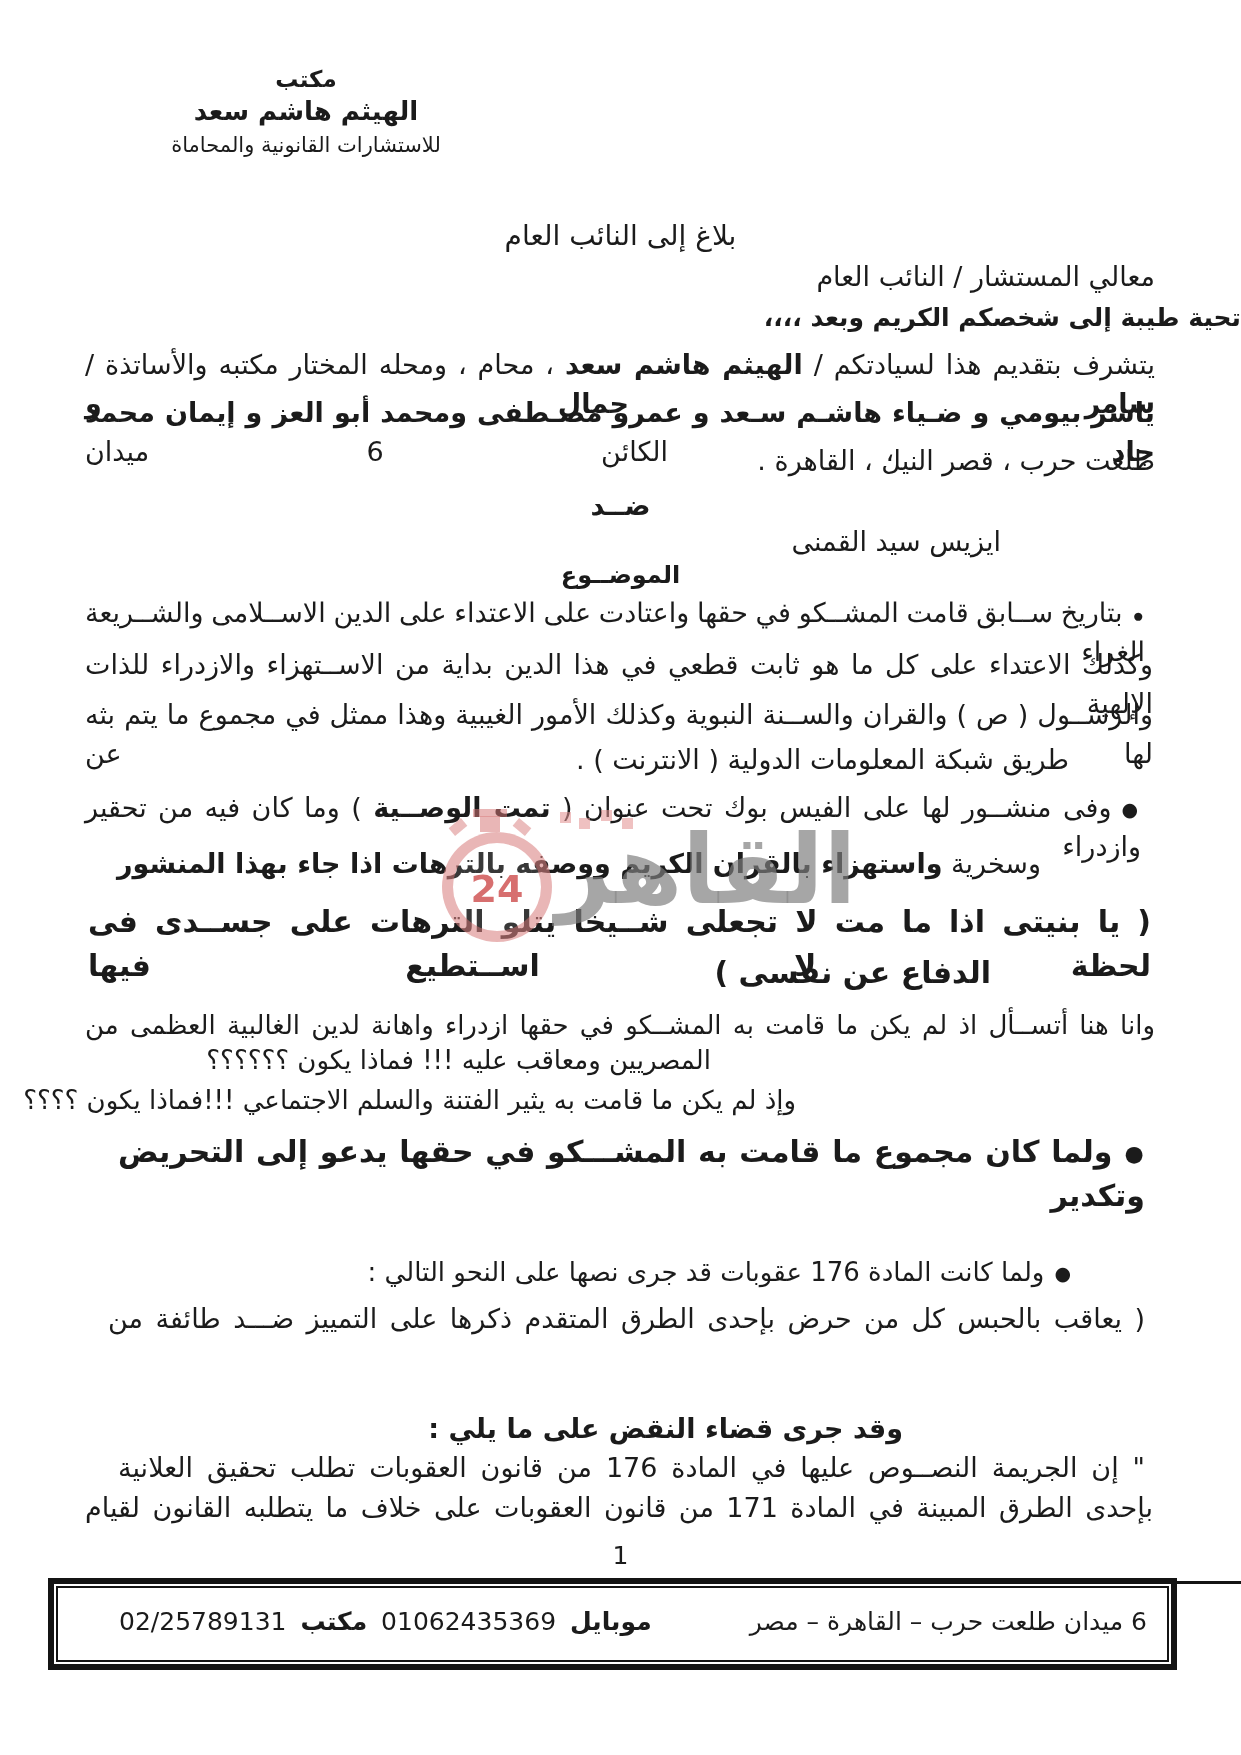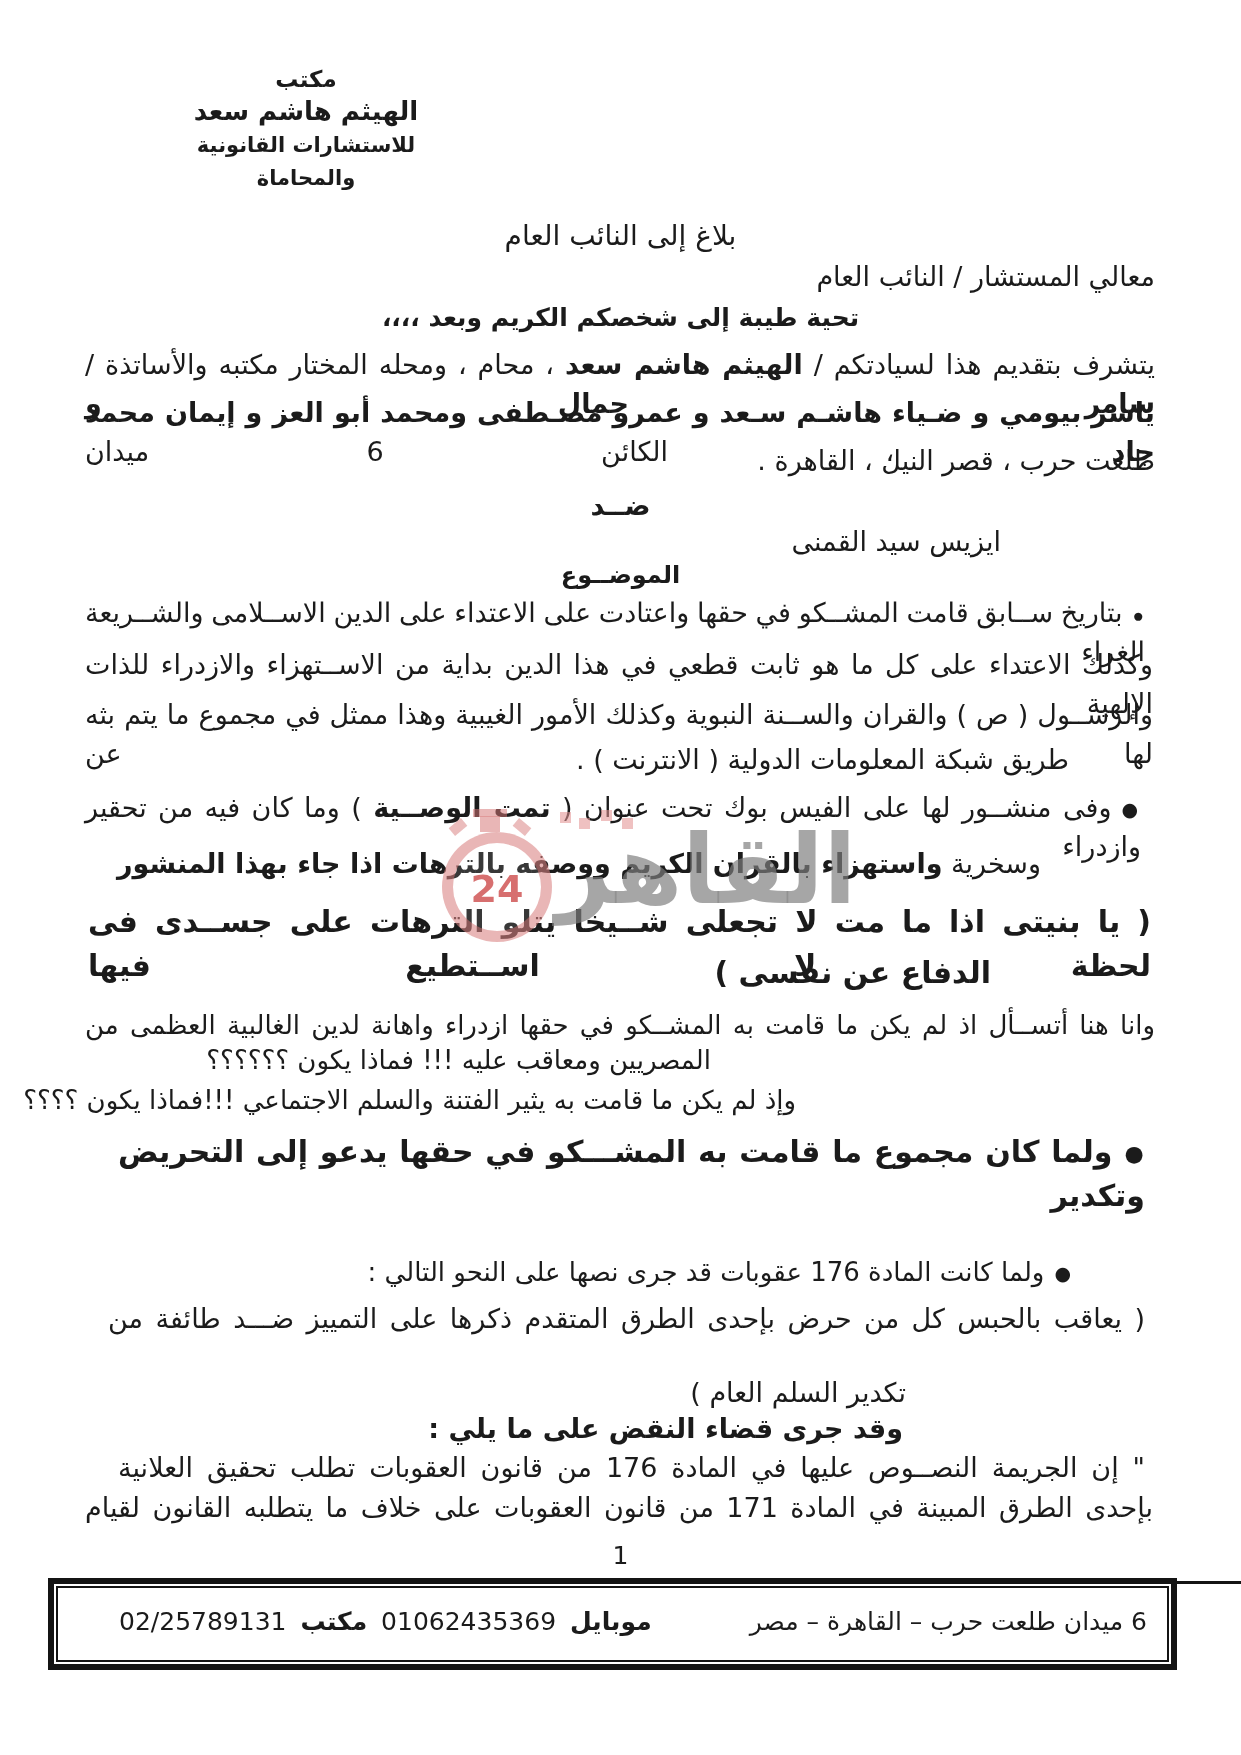--- a/index.html
+++ b/index.html
@@ -20,21 +20,21 @@
   .b{font-weight:bold;} .fs24{font-size:24px;}
   .fs25{font-size:25px;} .fs26{font-size:26px;} .fs27{font-size:27px;}
   .fs28{font-size:28px;} .fs30{font-size:30px;}
   .bullet{font-size:19px;vertical-align:middle;margin-left:10px;}
   .bullet-big{font-size:22px;vertical-align:middle;margin-left:12px;}
 
   
   .office{position:absolute;top:64px;left:148px;width:316px;text-align:center;}
   .office .o1{font-size:23px;font-weight:bold;line-height:30px;}
   .office .o2{font-size:26px;font-weight:bold;line-height:35px;}
-  .office .o3{font-size:21px;font-weight:bold;line-height:33px;}
+  .office .o3{font-size:21px;font-weight:normal;line-height:33px;}
 
   
   .footer-box{
     position:absolute;top:1578px;left:48px;right:64px;height:92px;
     border:6px solid #141414;background:#fff;box-sizing:border-box;
   }
   .footer-inner{
     position:absolute;inset:2px;border:2px solid #141414;
     display:flex;flex-direction:row;justify-content:space-between;align-items:center;
     padding:0 20px 6px 55px;font-size:25px;
@@ -70,21 +70,21 @@
 <div class="page">
 
   <div class="office">
     <div class="o1">مكتب</div>
     <div class="o2">الهيثم هاشم سعد</div>
     <div class="o3">للاستشارات القانونية والمحاماة</div>
   </div>
 
   <div class="ln center fs28" style="top:216px;right:0;left:0;">بلاغ إلى النائب العام</div>
   <div class="ln right fs27" style="top:257px;right:86px;left:85px;">معالي المستشار / النائب العام</div>
-  <div class="ln center b fs25" style="top:300px;right:0;left:0;">تحية طيبة إلى شخصكم الكريم وبعد ،،،،</div>
+  <div class="ln center b fs25" style="top:300px;right:0;left:0;text-align:right;">تحية طيبة إلى شخصكم الكريم وبعد ،،،،</div>
 
   <div class="ln just fs27" style="top:345px;right:86px;left:85px;">
     <span>يتشرف بتقديم هذا لسيادتكم / </span><span class="b">الهيثم هاشم سعد</span><span> ، محام ، ومحله المختار مكتبه والأساتذة / </span><span class="b">سامر جمال و</span>
   </div>
   <div class="ln just fs27" style="top:393px;right:86px;left:85px;">
     <span class="b">ياسر بيومي و ضـياء هاشـم سـعد و عمرو مصـطفى ومحمد أبو العز و إيمان محمد جاد</span><span> ، الكائن 6 ميدان</span>
   </div>
   <div class="ln right fs27" style="top:441px;right:86px;left:85px;">طلعت حرب ، قصر النيل ، القاهرة .</div>
 
   <div class="ln center b fs27" style="top:486px;right:0;left:0;">ضــد</div>
@@ -113,21 +113,20 @@
   <div class="ln right fs26" style="top:1082px;right:445px;left:60px;">وإذ لم يكن ما قامت به يثير الفتنة والسلم الاجتماعي !!!فماذا يكون ؟؟؟؟</div>
 
   <div class="ln just b fs30" style="top:1130px;right:96px;left:118px;">
     <span class="bullet-big">●</span><span>ولما كان مجموع ما قامت به المشـــكو في حقها يدعو إلى التحريض وتكدير</span>
   </div>
 
   <div class="ln right fs26" style="top:1254px;right:170px;left:85px;">
     <span class="bullet">●</span><span>ولما كانت المادة 176 عقوبات قد جرى نصها على النحو التالي :</span>
   </div>
   <div class="ln just fs27" style="top:1299px;right:96px;left:108px;">( يعاقب بالحبس كل من حرض بإحدى الطرق المتقدم ذكرها على التمييز ضـــد طائفة من</div>
-  <div class="ln right fs27" style="top:1373px;right:335px;left:85px;">تكدير السلم العام )</div>
   <div class="ln right b fs27" style="top:1409px;right:338px;left:85px;">وقد جرى قضاء النقض على ما يلي :</div>
   <div class="ln just fs27" style="top:1448px;right:96px;left:118px;">" إن الجريمة النصــوص عليها في المادة 176 من قانون العقوبات تطلب تحقيق العلانية</div>
   <div class="ln just fs27" style="top:1488px;right:88px;left:85px;">بإحدى الطرق المبينة في المادة 171 من قانون العقوبات على خلاف ما يتطلبه القانون لقيام</div>
 
   <div class="ln center fs25" style="top:1538px;right:0;left:0;">1</div>
 
   <div class="footer-box">
     <div class="footer-inner">
       <span>6 ميدان طلعت حرب – القاهرة – مصر</span>
       <span class="phones">

